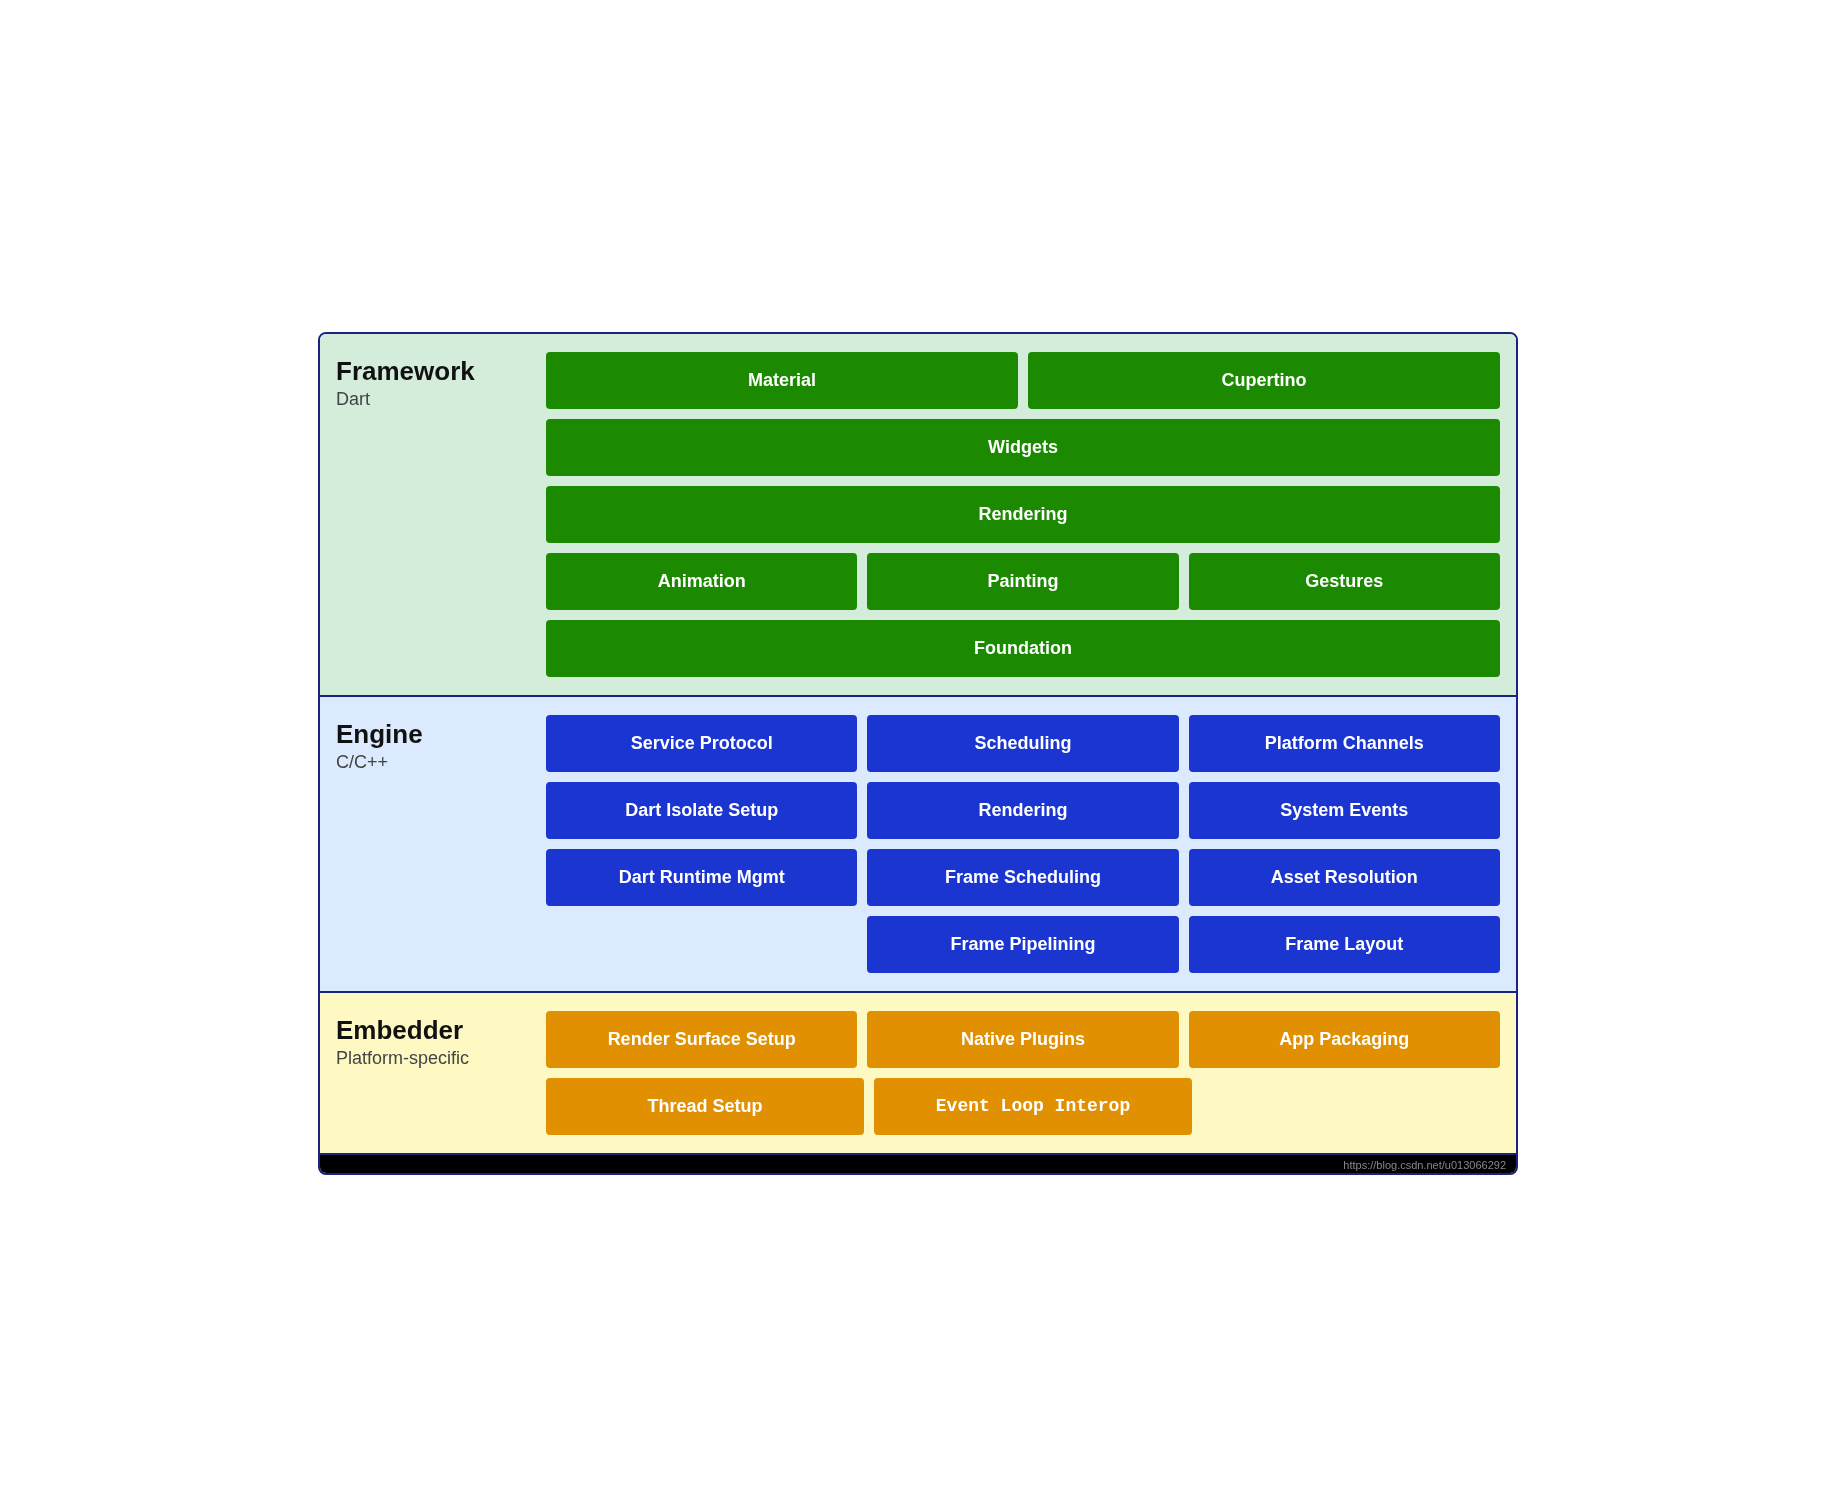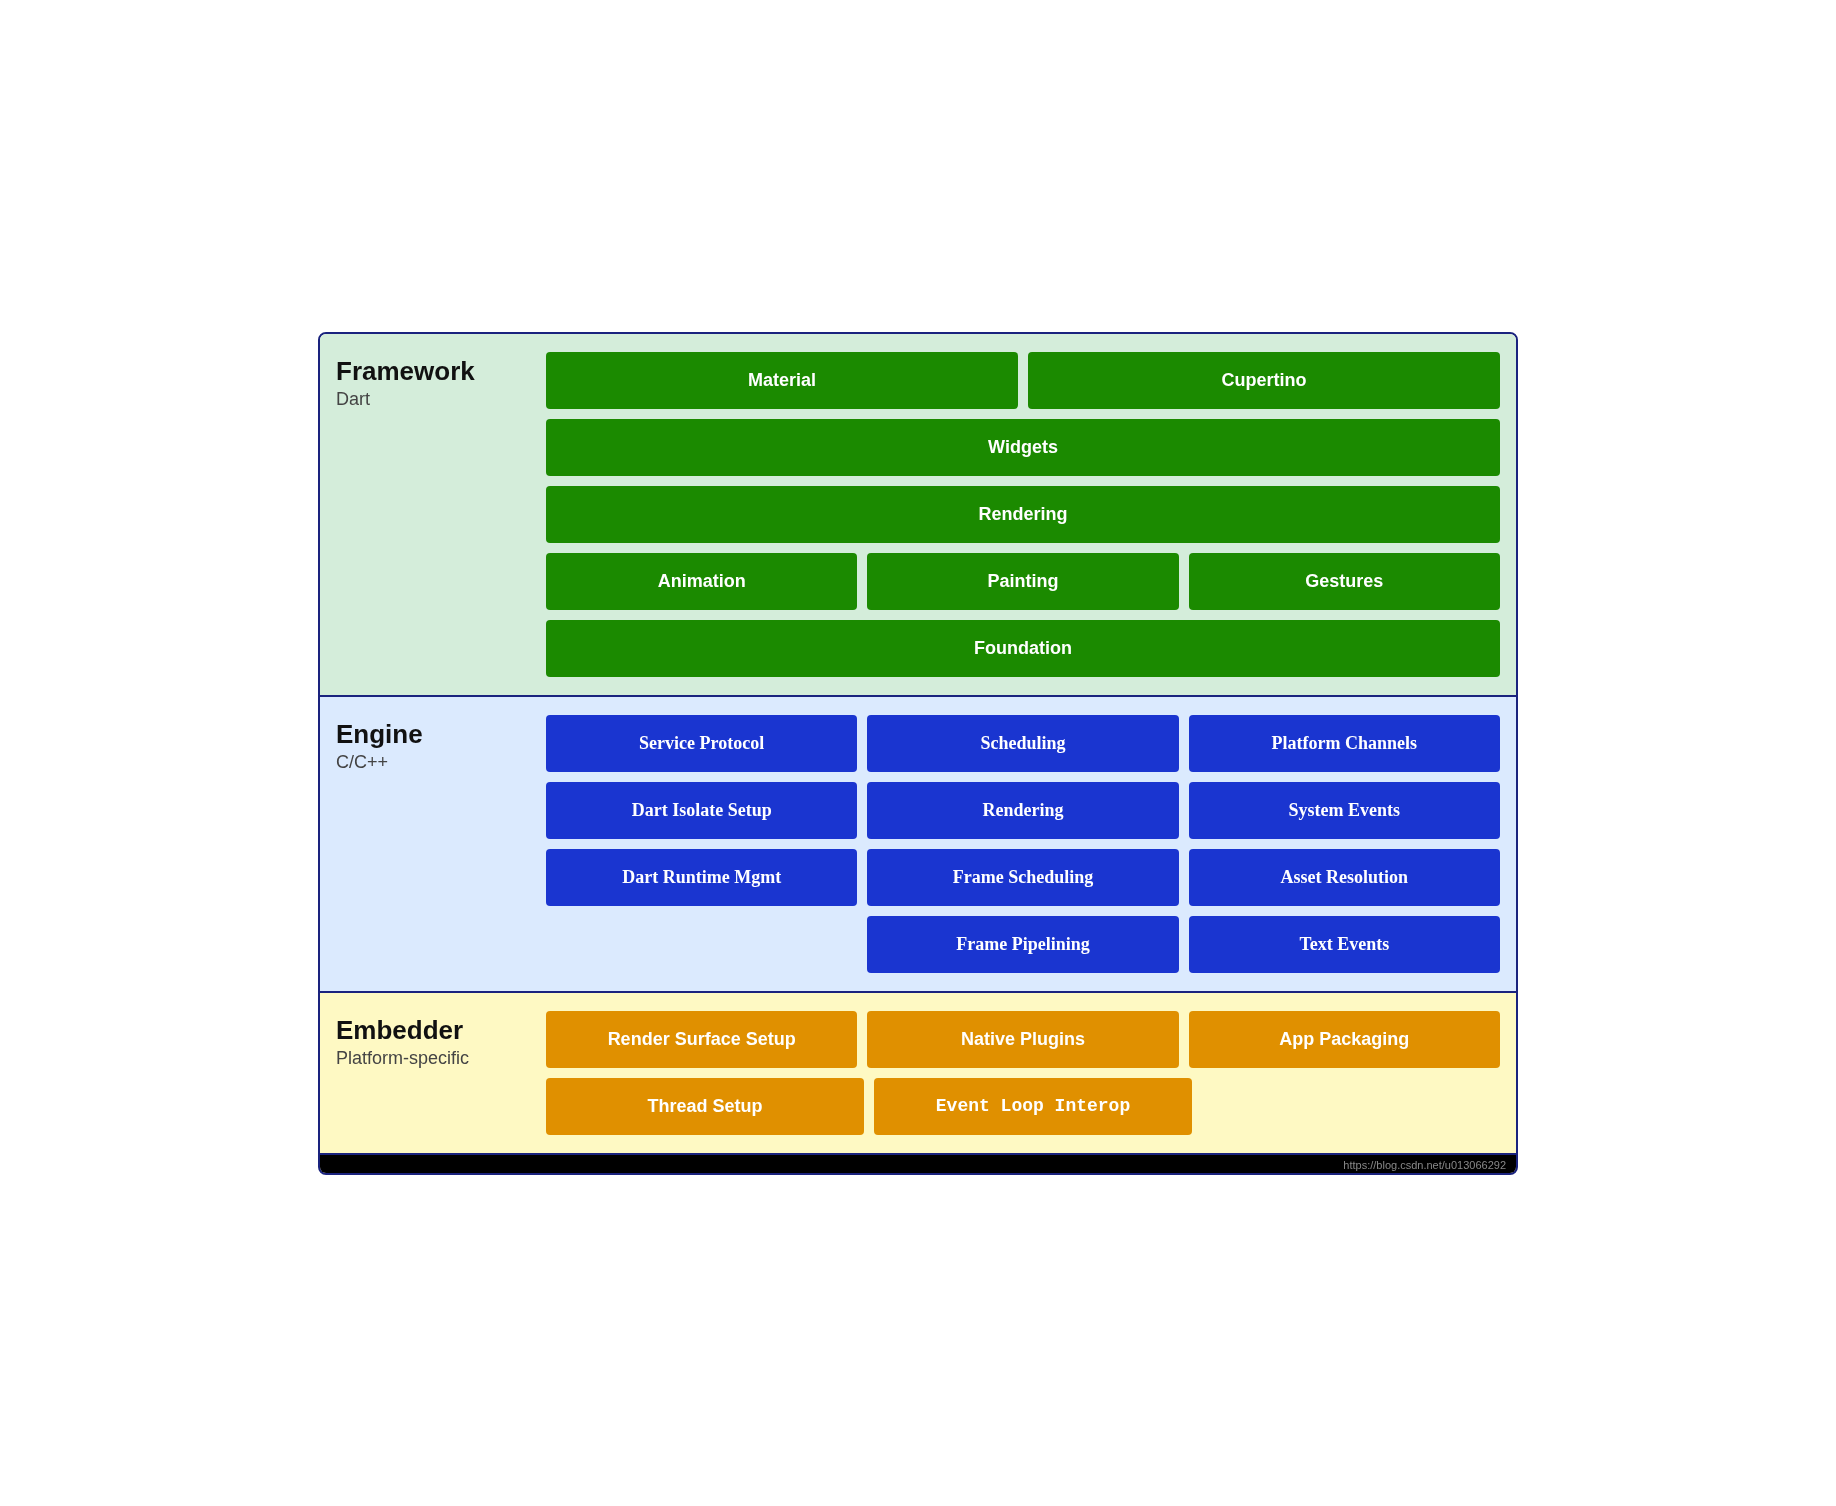--- a/index.html
+++ b/index.html
@@ -67,21 +67,21 @@
       display: flex;
       align-items: center;
       justify-content: center;
       cursor: default;
     }
     
     .framework-bg { background: #d4edda; }
     .chip-green { background: #1b8a00; }
     
     .engine-bg { background: #dbeafe; }
-    .chip-blue { background: #1a35d0; font-family: Liberation Serif, serif; }
+    .chip-blue { background: #1a35d0; }
     
     .embedder-bg { background: #fef9c3; }
     .chip-orange { background: #e09000; }
     .watermark {
       text-align: right;
       font-size: 11px;
       color: #888;
       padding: 4px 10px 2px;
       background: #000000;
     }
@@ -144,21 +144,21 @@
 
       <div class="row">
         <div class="chip chip-blue">Dart Runtime Mgmt</div>
         <div class="chip chip-blue">Frame Scheduling</div>
         <div class="chip chip-blue">Asset Resolution</div>
       </div>
 
       <div class="row">
         <div class="chip" style="background:transparent; flex:1;"></div>
         <div class="chip chip-blue">Frame Pipelining</div>
-        <div class="chip chip-blue">Text Events</div>
+        <div class="chip chip-blue">Frame Layout</div>
       </div>
     </div>
   </div>
 
   <div class="section embedder-bg">
     <div class="section-label">
       <span class="section-title">Embedder</span>
       <span class="section-subtitle">Platform-specific</span>
     </div>
     <div class="section-content">

